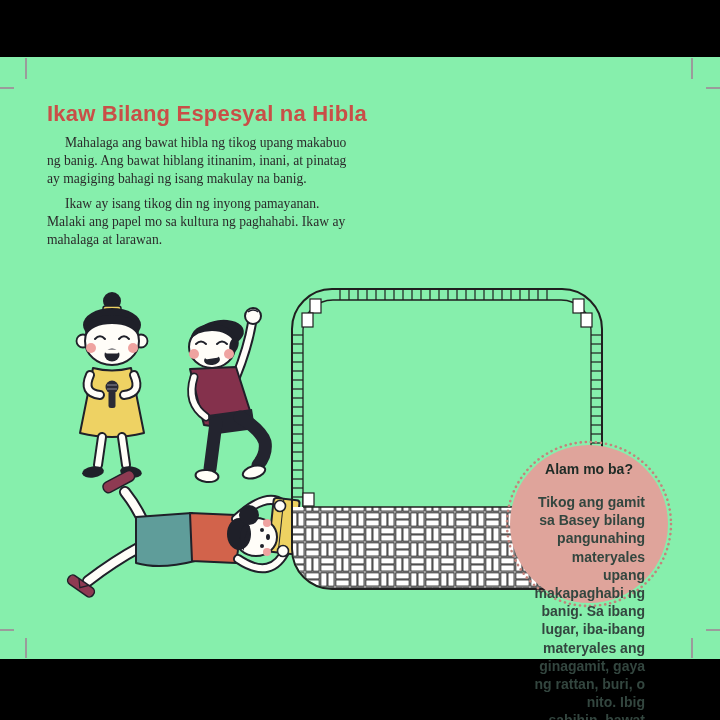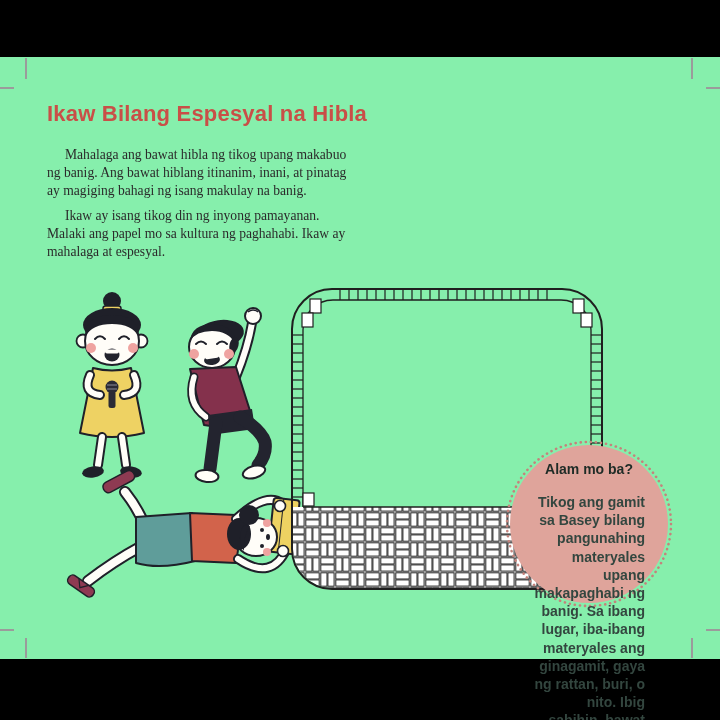--- a/index.html
+++ b/index.html
@@ -4,21 +4,21 @@
 <style>
   html,body{margin:0;padding:0;background:#000;}
   .screen{position:relative;width:720px;height:720px;background:#86efac;overflow:hidden;
           font-family:"Liberation Serif",serif;color:#2b2b2b;}
   .bar{position:absolute;left:0;width:720px;background:#000;}
   .bar.top{top:0;height:57px;}
   .bar.bottom{top:659px;height:61px;}
   .cropmark{position:absolute;background:#9b9b9b;}
   .page-title{position:absolute;left:47px;top:101px;font-family:"Liberation Sans",sans-serif;
               font-weight:bold;font-size:22px;letter-spacing:.2px;color:#c94f47;}
-  .col{position:absolute;top:146px;font-size:13.6px;line-height:1.33;}
+  .col{position:absolute;top:134px;font-size:13.6px;line-height:1.33;}
   .col.left{left:47px;width:303px;}
   .col.right{left:360px;width:320px;}
   .col p{margin:0 0 7px 0;text-indent:18px;}
   .art{position:absolute;left:40px;top:285px;width:270px;height:322px;}
   .frame{position:absolute;left:290px;top:287px;width:314px;height:306px;}
   .badge-svg{position:absolute;left:504px;top:439px;width:170px;height:170px;}
   .badge-text{position:absolute;left:517px;top:461px;width:144px;text-align:center;
               font-family:"Liberation Sans",sans-serif;}
   .badge-text h4{margin:0 0 6px 0;font-size:14px;color:#1e2b26;}
   .badge-text p{margin:16px;font-size:14px;line-height:1.3;color:#33463f;font-weight:bold;text-align:right;}
@@ -38,21 +38,21 @@
   <div class="cropmark" style="left:706px;top:87px;width:14px;height:2px;"></div>
   <div class="cropmark" style="left:0;top:629px;width:14px;height:2px;"></div>
   <div class="cropmark" style="left:25px;top:638px;width:2px;height:20px;"></div>
   <div class="cropmark" style="left:706px;top:629px;width:14px;height:2px;"></div>
   <div class="cropmark" style="left:691px;top:638px;width:2px;height:20px;"></div>
 
   <div class="page-title">Ikaw Bilang Espesyal na Hibla</div>
 
   <div class="col left">
     <p>Mahalaga ang bawat hibla ng tikog upang makabuo ng banig. Ang bawat hiblang itinanim, inani, at pinatag ay magiging bahagi ng isang makulay na banig.</p>
-    <p>Ikaw ay isang tikog din ng inyong pamayanan. Malaki ang papel mo sa kultura ng paghahabi. Ikaw ay mahalaga at espesyal.</p>
+    <p>Ikaw ay isang tikog din ng inyong pamayanan. Malaki ang papel mo sa kultura ng paghahabi. Ikaw ay mahalaga at larawan.</p>
   </div>
 
   <svg class="art" viewBox="0 0 270 322">
 
     <g>
       <circle cx="72" cy="16" r="9" fill="#1f2029"></circle>
       <rect x="63" y="21" width="18" height="6" rx="2.5" fill="#eed263" stroke="#1f2029" stroke-width="1.5"></rect>
       <ellipse cx="72" cy="40" rx="29" ry="17" fill="#1f2029"></ellipse>
       <circle cx="43" cy="56" r="6.5" fill="#fffdf8" stroke="#1f2029" stroke-width="1.8"></circle>
       <circle cx="101" cy="56" r="6.5" fill="#fffdf8" stroke="#1f2029" stroke-width="1.8"></circle>

